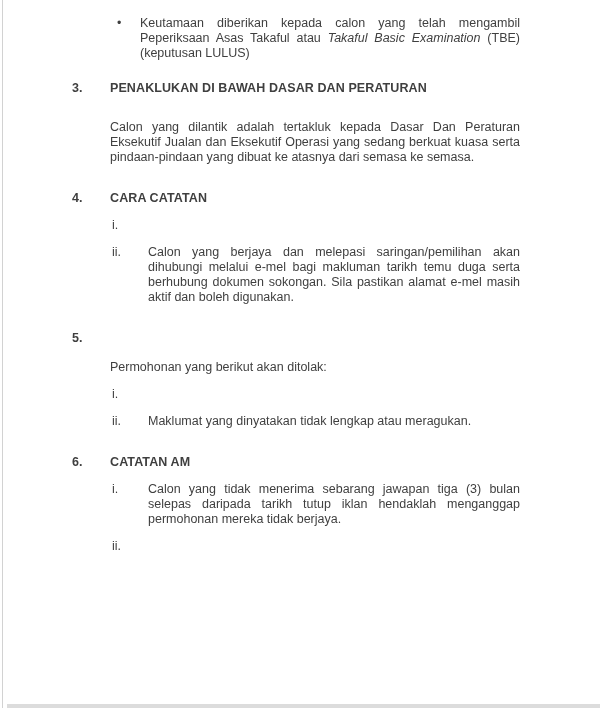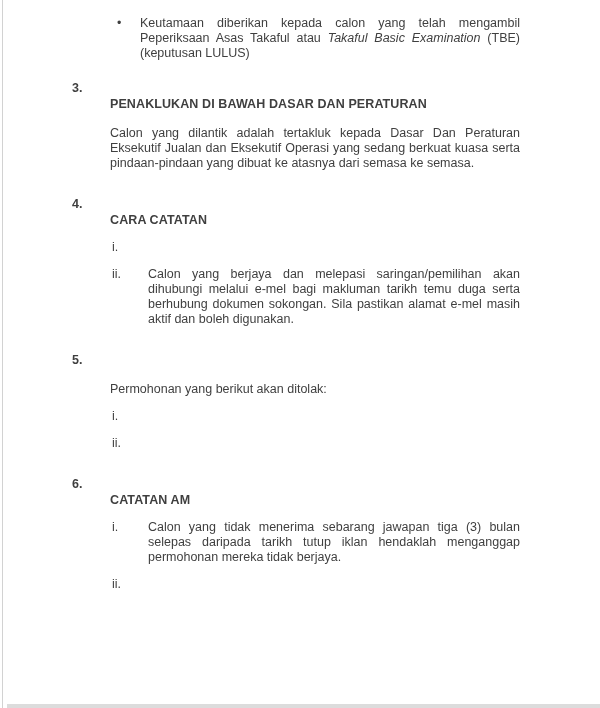--- a/index.html
+++ b/index.html
@@ -37,24 +37,24 @@
   .bullet-text { flex: 1; text-align: justify; }
 
   .sec-head {
     display: flex;
     margin-left: 72px;
     margin-top: 26px;
     font-weight: bold;
   }
   .sec-head.first { margin-top: 20px; }
   .sec-num { width: 38px; flex: 0 0 38px; }
-  .sec-title { letter-spacing: 0.1px; margin-top: 16px; }
+  .sec-title { letter-spacing: 0.1px; }
 
   .sec-para {
-    margin: 14px 0 0 110px;
+    margin: 24px 0 0 110px;
     width: 410px;
     text-align: justify;
   }
   .sec-intro { margin: 14px 0 6px 110px; width: 410px; }
 
   .item {
     display: flex;
     margin-left: 112px;
     margin-top: 12px;
   }
@@ -96,20 +96,21 @@
 
     <div class="sec-head">
       <div class="sec-num">5.</div>
     </div>
     <div class="sec-intro">Permohonan yang berikut akan ditolak:</div>
     <div class="item">
       <div class="item-label">i.</div>
     </div>
     <div class="item">
       <div class="item-label">ii.</div>
+      <div class="item-text">Maklumat yang dinyatakan tidak lengkap atau meragukan.</div>
     </div>
 
     <div class="sec-head">
       <div class="sec-num">6.</div>
       <div class="sec-title">CATATAN AM</div>
     </div>
     <div class="item">
       <div class="item-label">i.</div>
       <div class="item-text">Calon yang tidak menerima sebarang jawapan tiga (3) bulan selepas daripada tarikh tutup iklan hendaklah menganggap permohonan mereka tidak berjaya.</div>
     </div>

